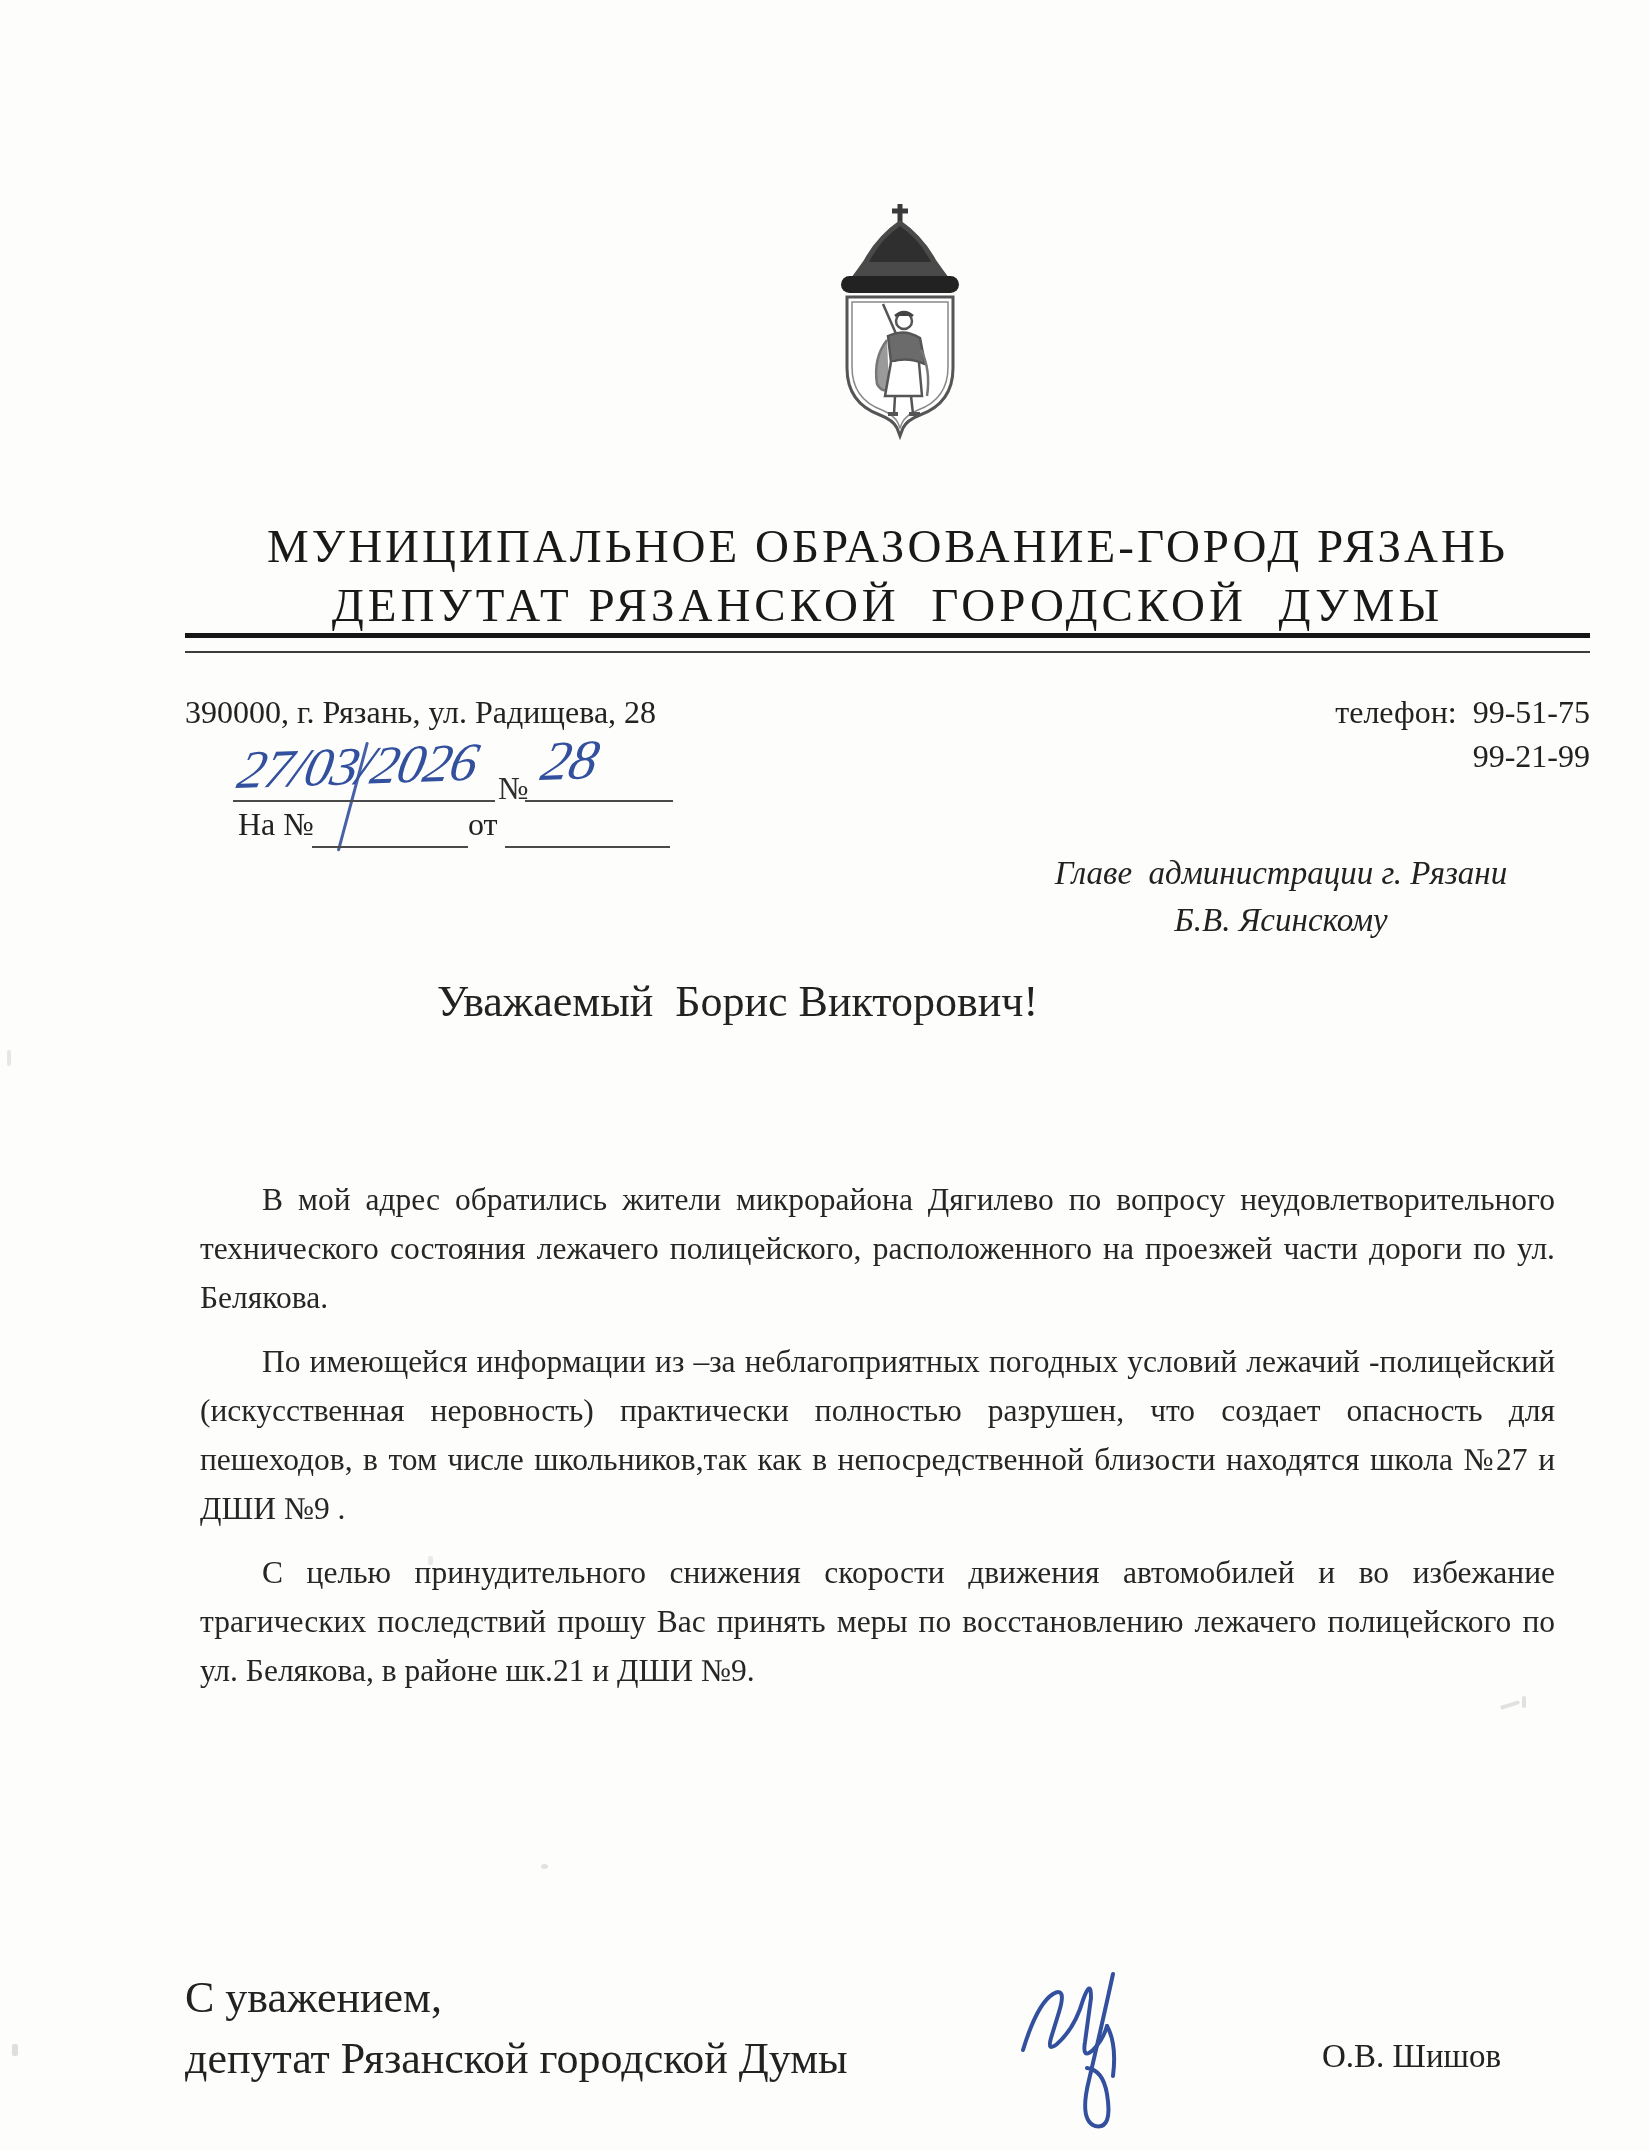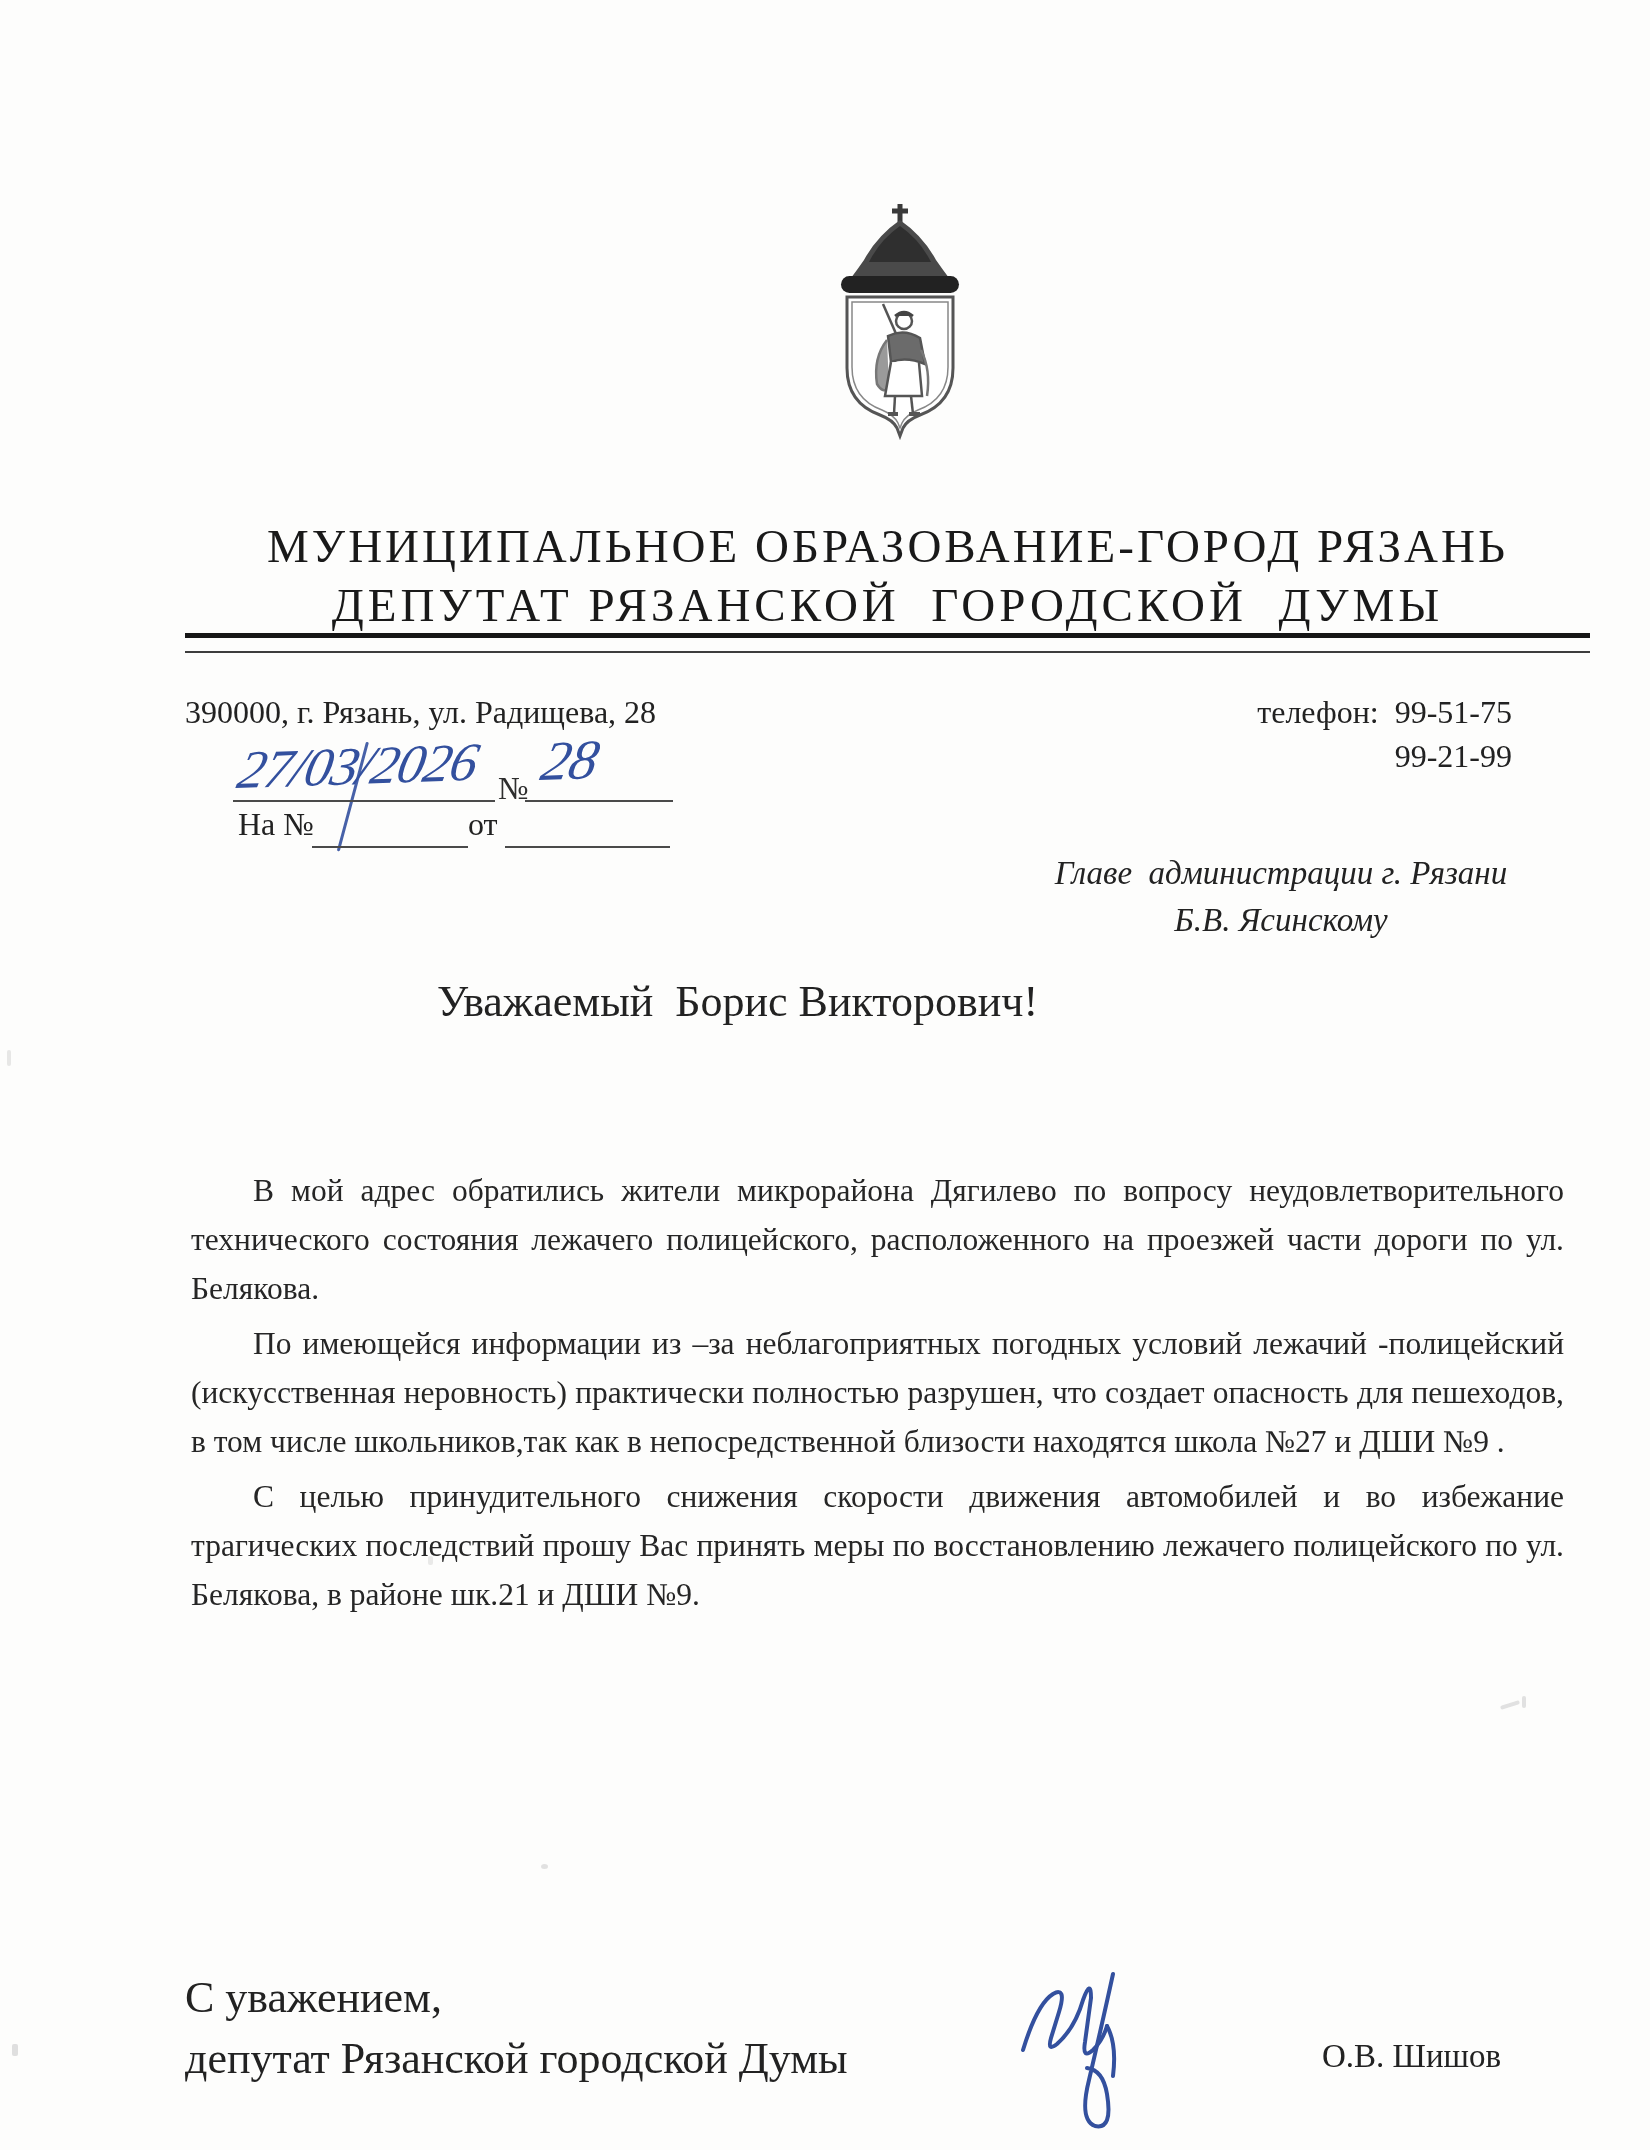--- a/index.html
+++ b/index.html
@@ -26,21 +26,21 @@
   }
   .org-title .l1 { font-size:47px; letter-spacing:3px; line-height:60px; white-space:pre; }
   .org-title .l2 { font-size:47px; letter-spacing:4px; line-height:58px; white-space:pre; }
 
   .rule-thick { left:185px; top:633px; width:1405px; height:5px; background:#161616; }
   .rule-thin  { left:185px; top:651px; width:1405px; height:2px; background:#3d3d3d; }
 
   
   .info-row { left:185px; top:690px; width:1405px; display:flex; justify-content:space-between; }
   .address { font-size:32px; line-height:44px; }
-  .phones  { text-align:right; font-size:32px; line-height:44px; margin-right:78px; }
+  .phones  { text-align:right; font-size:32px; line-height:44px; }
   .phones .row1 { white-space:pre; }
 
   
   .ink { color:#33509e; }
   .hand {
     font-style:italic;
     transform:skewX(-14deg) rotate(-2deg);
     letter-spacing:-1px;
     white-space:nowrap;
   }
@@ -58,21 +58,21 @@
 
   
   .recipient { left:1015px; top:850px; width:532px; text-align:center; font-size:33px; line-height:47px;font-style:italic; }
   .recipient div { white-space:pre; }
 
   
   .salutation { left:185px; top:976px; width:1105px; text-align:center; font-size:44px; white-space:pre; }
 
   
   .body-text { left:185px; top:1160px; width:1385px; font-size:31.5px; line-height:49px; text-align:justify; color:#262626; }
-  .body-text p { margin:6px; text-indent:62px; }
+  .body-text p { margin:15px; text-indent:62px; }
 
   
   .signoff { left:185px; top:1978px; font-size:44px; line-height:40px; }
   .signoff .l2 { margin-top:21px; }
   .signature { left:1005px; top:1958px; width:235px; height:180px; }
   .signer { left:1322px; top:2038px; font-size:33px; }
 
   
   .artifact { background:#9a9a9a; border-radius:50%; opacity:.28; }
   .a1 { left:1500px; top:1703px; width:20px; height:4px; transform:rotate(-18deg); border-radius:2px; }

